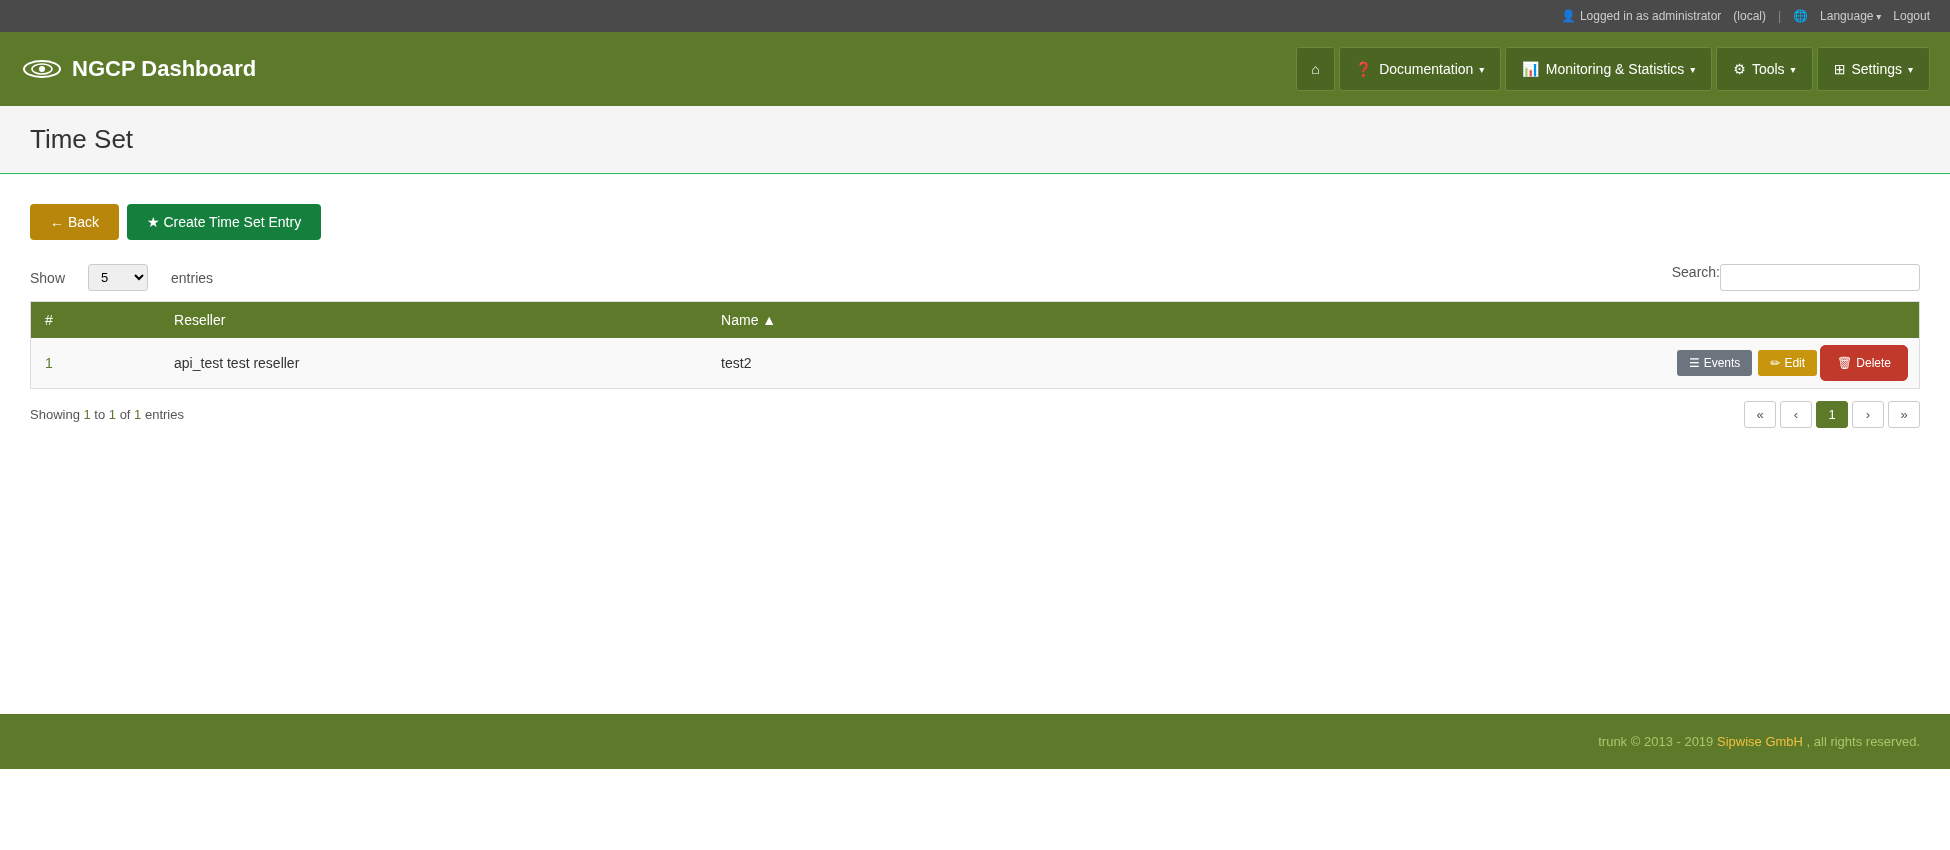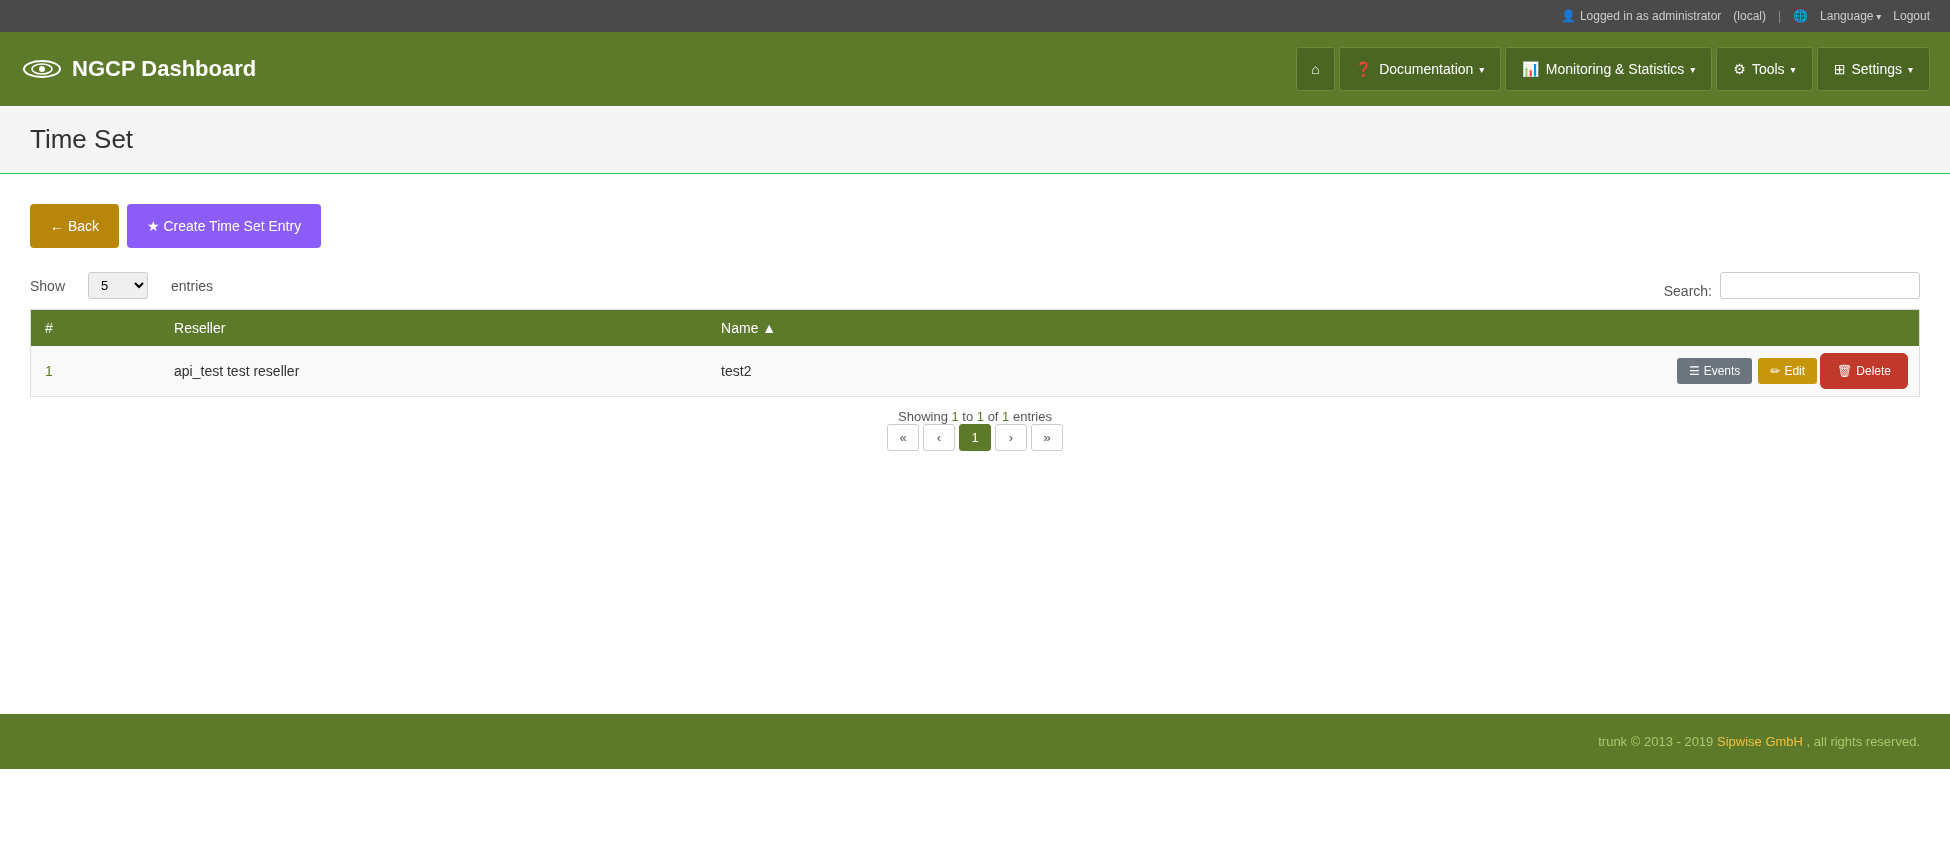--- a/index.html
+++ b/index.html
@@ -96,24 +96,24 @@
       border: none;
       padding: 10px 20px;
       font-size: 14px;
       cursor: pointer;
       border-radius: 4px;
       display: flex;
       align-items: center;
       gap: 6px;
     }
     .btn-create {
-      background: #8b5cf6;
+      background: #15803d;
       color: #fff;
       border: none;
-      padding: 14px 20px;
+      padding: 6px 20px;
       font-size: 14px;
       cursor: pointer;
       border-radius: 4px;
       display: flex;
       align-items: center;
       gap: 6px;
     }
 
     
     .table-controls {
@@ -129,22 +129,21 @@
       color: #555;
     }
     .show-entries select {
       padding: 4px 8px;
       border: 1px solid #ccc;
       border-radius: 3px;
       font-size: 13px;
     }
     .search-area {
       display: flex;
-      align-items: flex-end;
-      gap: 8px;
+      align-items: flex-start;
       color: #555;
     }
     .search-area input {
       padding: 5px 8px;
       border: 1px solid #ccc;
       border-radius: 3px;
       font-size: 13px;
       width: 200px;
     }
 
@@ -225,21 +224,20 @@
       box-shadow: 0 0 0 3px #c0392b;
       outline: 3px solid #c0392b;
     }
 
     
     .table-footer {
       display: flex;
       justify-content: space-between;
       align-items: center;
       margin-top: 12px;
-      flex-direction: column;
     }
     .showing-text { color: #555; font-size: 13px; }
     .showing-text a { color: #5c7a2a; text-decoration: none; }
     .pagination {
       display: flex;
       gap: 4px;
     }
     .page-btn {
       background: #fff;
       border: 1px solid #ccc;

